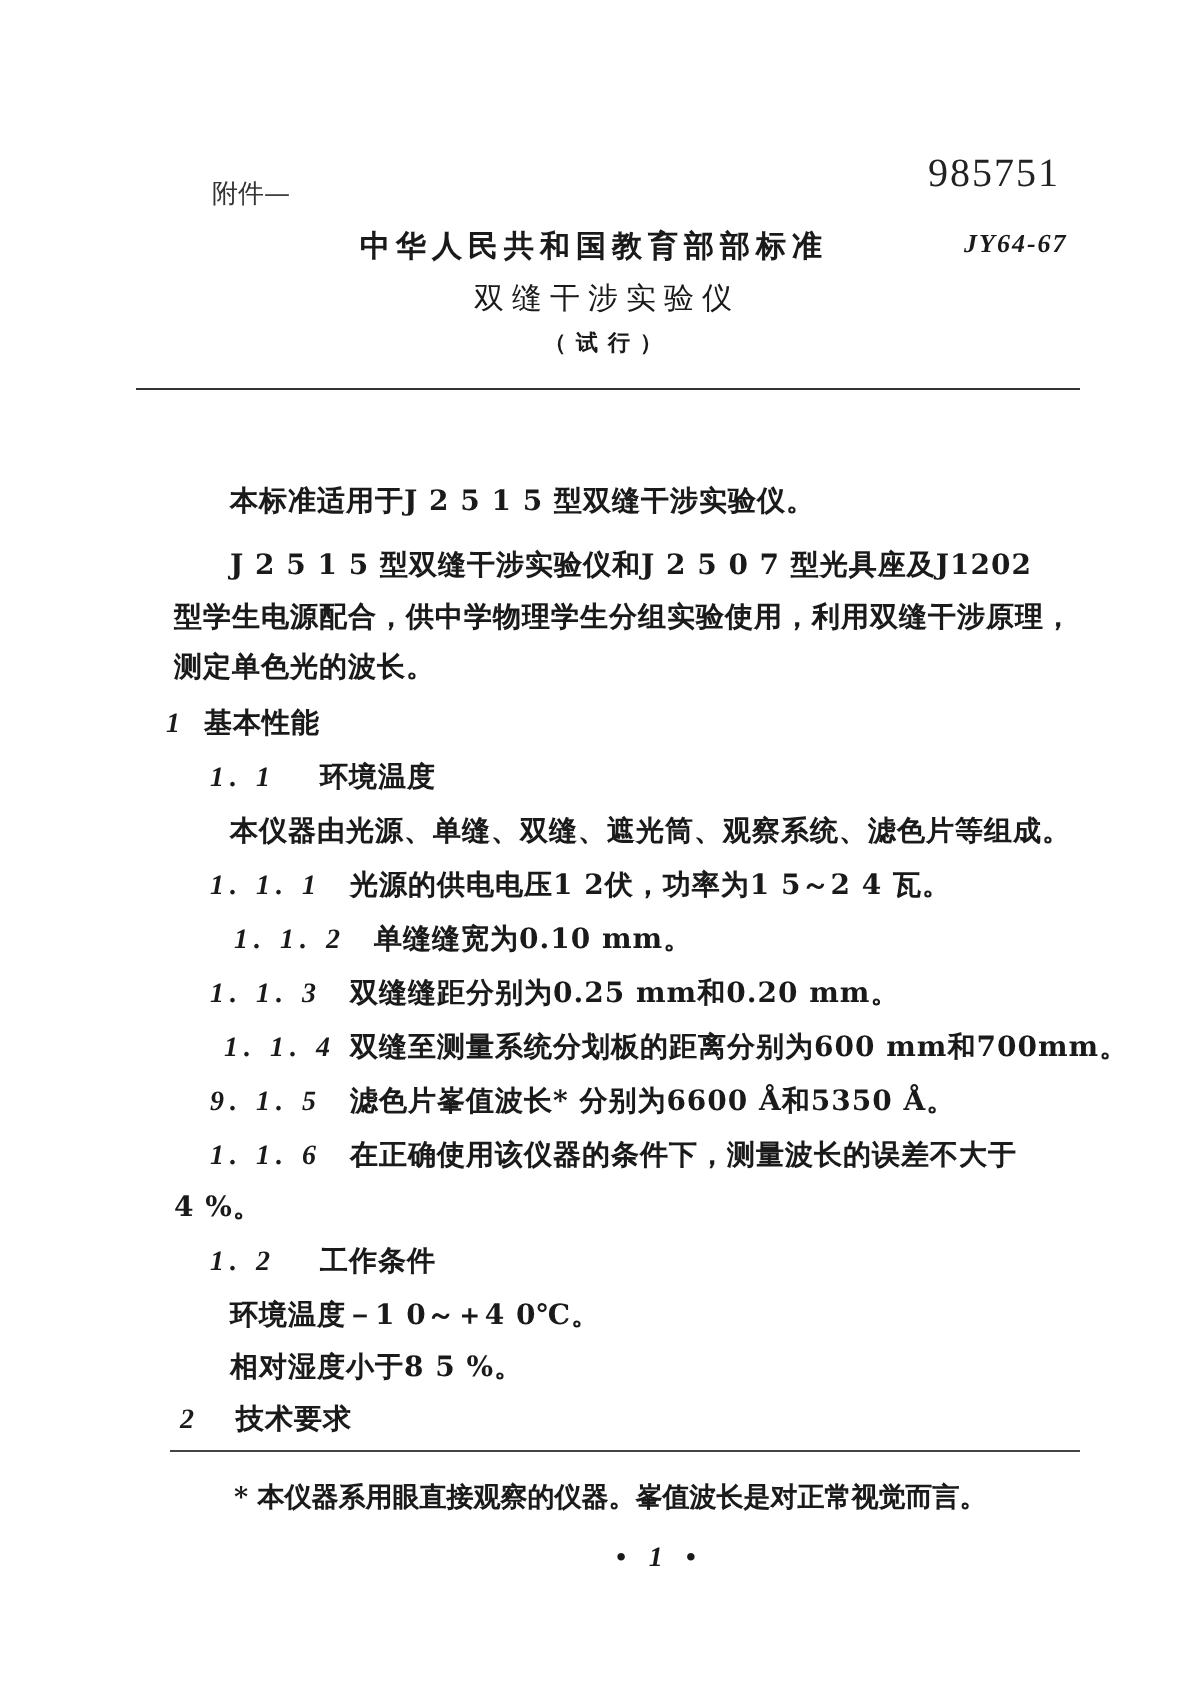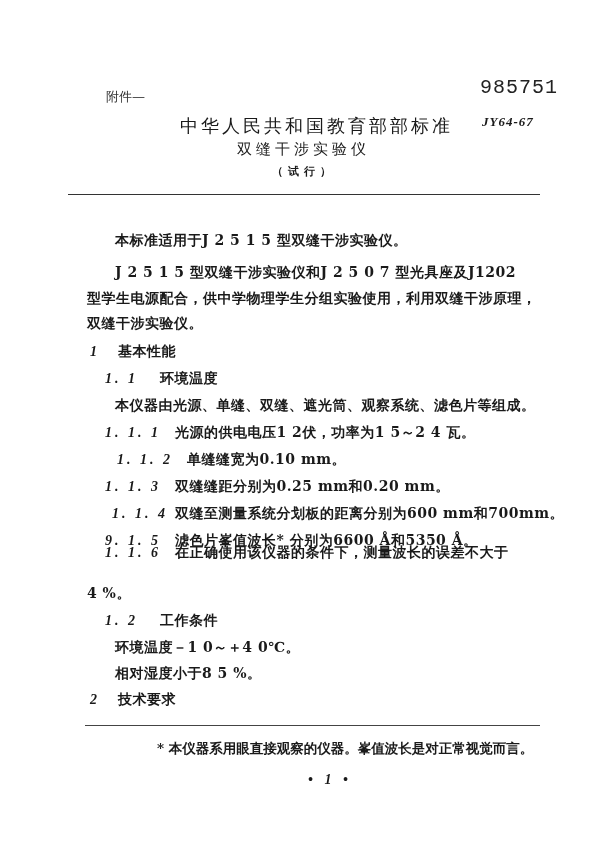--- a/index.html
+++ b/index.html
@@ -10,49 +10,49 @@
     body {
       width: 600px;
       height: 848px;
       position: relative;
       overflow: hidden;
       font-family: "DejaVu Serif", serif;
       color: #1a1a1a;
     }
     .abs { position: absolute; white-space: nowrap; padding-left: 32px; }
     .annex { left: 74px; top: 88px; font-size: 13px; color: #333; }
-    .docno { left: 448px; top: 76px; font-size: 20px; letter-spacing: 1px; font-family: Liberation Mono, monospace; color: #222; }
+    .docno { left: 432px; top: 76px; font-size: 20px; letter-spacing: 1px; font-family: Liberation Serif, serif; color: #222; }
     .stdcode { left: 450px; top: 114px; font-size: 13px; font-style: italic; font-weight: bold; letter-spacing: 1px; font-family: "Liberation Serif", serif; }
-    .org { left: 148px; top: 114px; font-size: 18px; font-weight: normal; letter-spacing: 3px; }
+    .org { left: 148px; top: 114px; font-size: 15px; font-weight: bold; letter-spacing: 3px; }
     .title { left: 205px; top: 140px; font-size: 15px; font-weight: normal; letter-spacing: 4px; }
     .trial { left: 240px; top: 164px; font-size: 11px; font-weight: bold; letter-spacing: 5px; }
     .rule-top { position: absolute; left: 68px; top: 194px; width: 472px; height: 0; border-top: 1.5px solid #333; }
     .rule-foot { position: absolute; left: 85px; top: 725px; width: 455px; height: 0; border-top: 1.2px solid #444; }
-    .line { position: absolute; font-size: 14px; font-weight: bold; white-space: nowrap; letter-spacing: 0.5px; }
+    .line { position: absolute; font-size: 14px; font-weight: bold; white-space: nowrap; letter-spacing: 0.5px; margin-top: 10px; }
     .secno { display: inline-block; min-width: 70px; font-style: italic; font-family: "Liberation Serif", serif; font-weight: bold; letter-spacing: 3px; }
-    .footnote { left: 85px; top: 740px; font-size: 13.5px; font-weight: bold; margin-left: 40px; }
+    .footnote { left: 85px; top: 740px; font-size: 13.5px; font-weight: bold; }
     .pagenum { left: 276px; top: 772px; font-size: 14px; font-weight: bold; font-family: "Liberation Serif", serif; font-style: italic; letter-spacing: 4px; }
   </style>
 </head>
 <body>
 
 <div class="abs annex">附件—</div>
 <div class="abs docno">985751</div>
 <div class="abs stdcode">JY64-67</div>
 <div class="abs org">中华人民共和国教育部部标准</div>
 <div class="abs title">双缝干涉实验仪</div>
 <div class="abs trial">（试行）</div>
 <div class="rule-top"></div>
 
 <div class="line" style="left:115px; top:232px;">本标准适用于J 2 5 1 5 型双缝干涉实验仪。</div>
 <div class="line" style="left:115px; top:264px;">J 2 5 1 5 型双缝干涉实验仪和J 2 5 0 7 型光具座及J1202</div>
 <div class="line" style="left:87px; top:290px;">型学生电源配合，供中学物理学生分组实验使用，利用双缝干涉原理，</div>
-<div class="line" style="left:87px; top:315px;">双缝干涉实验仪。</div>
+<div class="line" style="left:87px; top:315px;">测定单色光的波长。</div>
 
-<div class="line" style="left:90px; top:343px;">
+<div class="line" style="left:74px; top:343px;text-align:center;">
   <span class="secno" style="min-width:28px;">1</span><span>基本性能</span>
 </div>
 <div class="line" style="left:105px; top:370px;">
   <span class="secno" style="min-width:55px;">1. 1</span><span>环境温度</span>
 </div>
 <div class="line" style="left:115px; top:397px;">本仪器由光源、单缝、双缝、遮光筒、观察系统、滤色片等组成。</div>
 <div class="line" style="left:105px; top:424px;">
   <span class="secno">1. 1. 1</span><span>光源的供电电压1 2伏，功率为1 5～2 4 瓦。</span>
 </div>
 <div class="line" style="left:117px; top:451px;">
@@ -60,21 +60,21 @@
 </div>
 <div class="line" style="left:105px; top:478px;">
   <span class="secno">1. 1. 3</span><span>双缝缝距分别为0.25 mm和0.20 mm。</span>
 </div>
 <div class="line" style="left:105px; top:505px;text-align:center;">
   <span class="secno">1. 1. 4</span><span>双缝至测量系统分划板的距离分别为600 mm和700mm。</span>
 </div>
 <div class="line" style="left:105px; top:532px;">
   <span class="secno">9. 1. 5</span><span>滤色片峯值波长* 分别为6600 Å和5350 Å。</span>
 </div>
-<div class="line" style="left:105px; top:544px;">
+<div class="line" style="left:105px; top:559px;">
   <span class="secno">1. 1. 6</span><span>在正确使用该仪器的条件下，测量波长的误差不大于</span>
 </div>
 <div class="line" style="left:87px; top:585px;">4 %。</div>
 <div class="line" style="left:105px; top:612px;">
   <span class="secno" style="min-width:55px;font-style:italic;">1. 2</span><span>工作条件</span>
 </div>
 <div class="line" style="left:115px; top:639px;">环境温度－1 0～＋4 0℃。</div>
 <div class="line" style="left:115px; top:665px;">相对湿度小于8 5 %。</div>
 <div class="line" style="left:90px; top:691px;">
   <span class="secno" style="min-width:28px;">2</span><span>技术要求</span>

